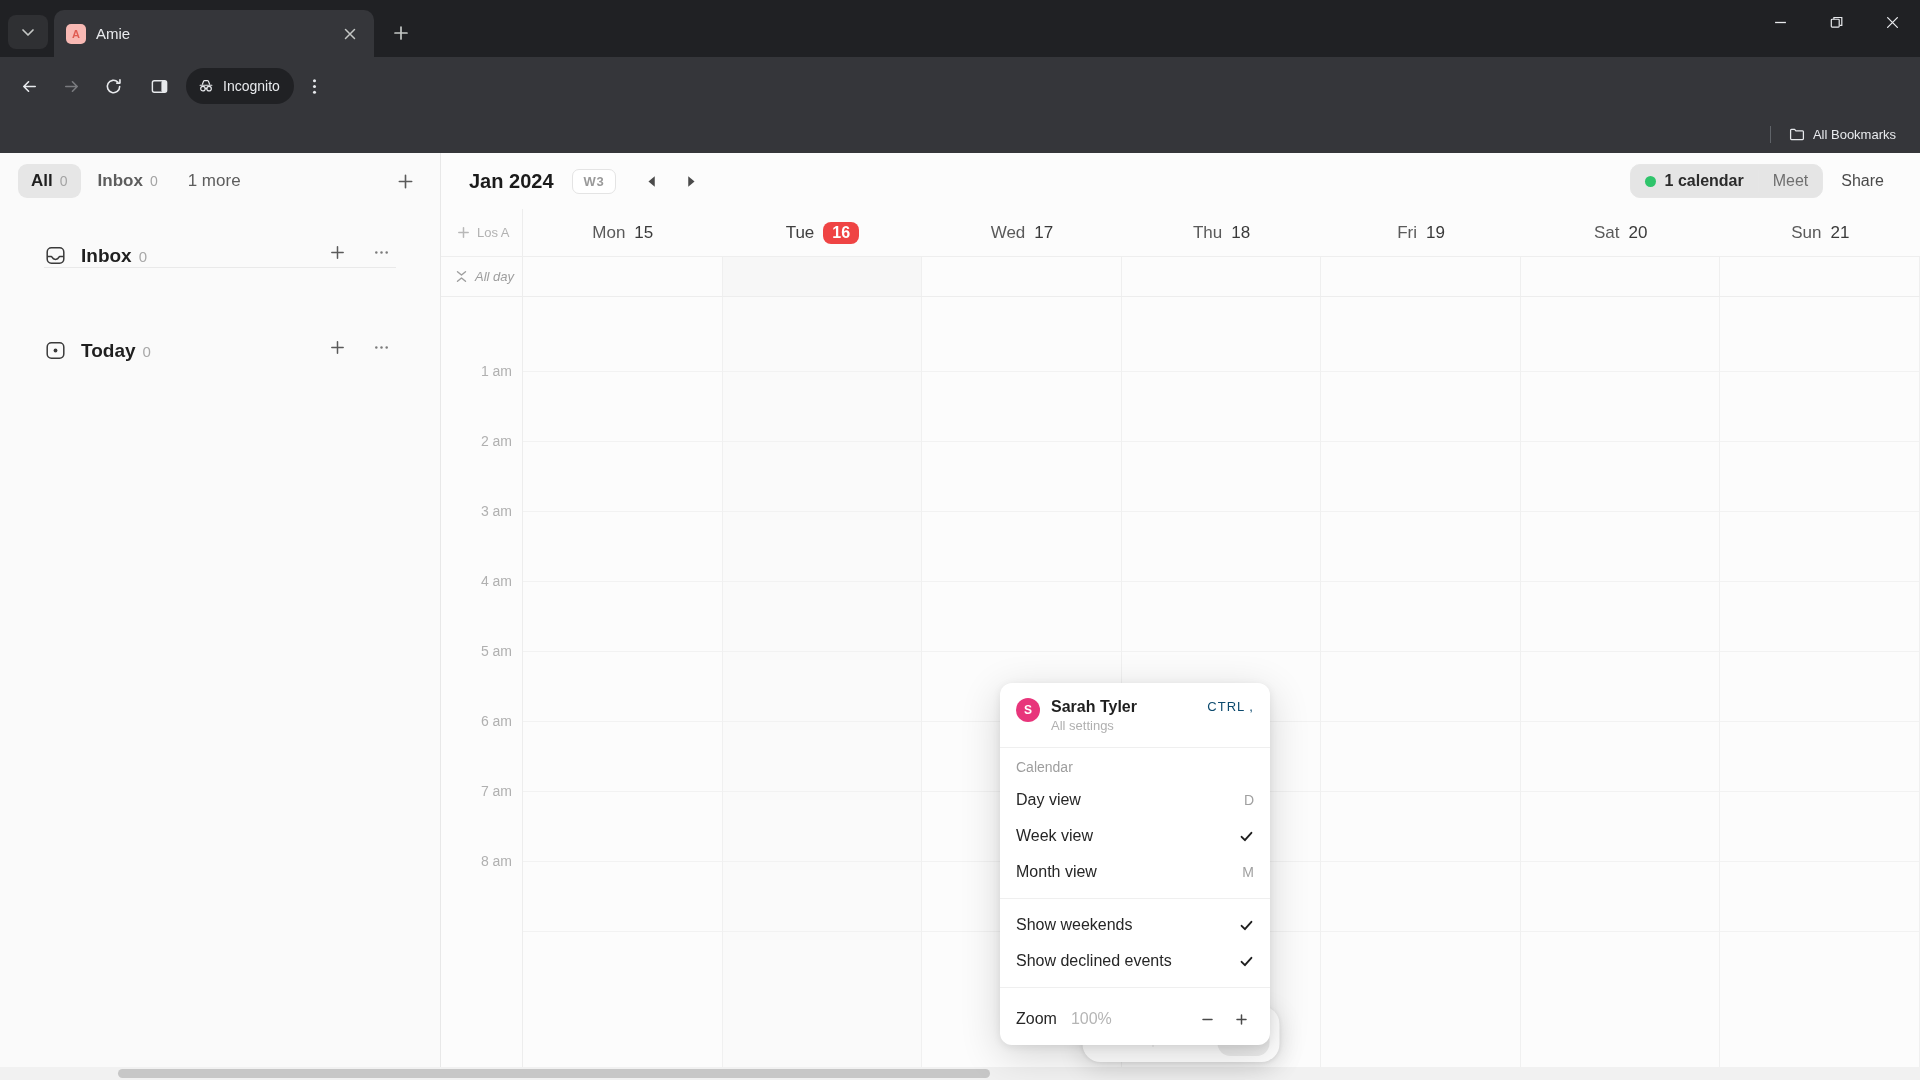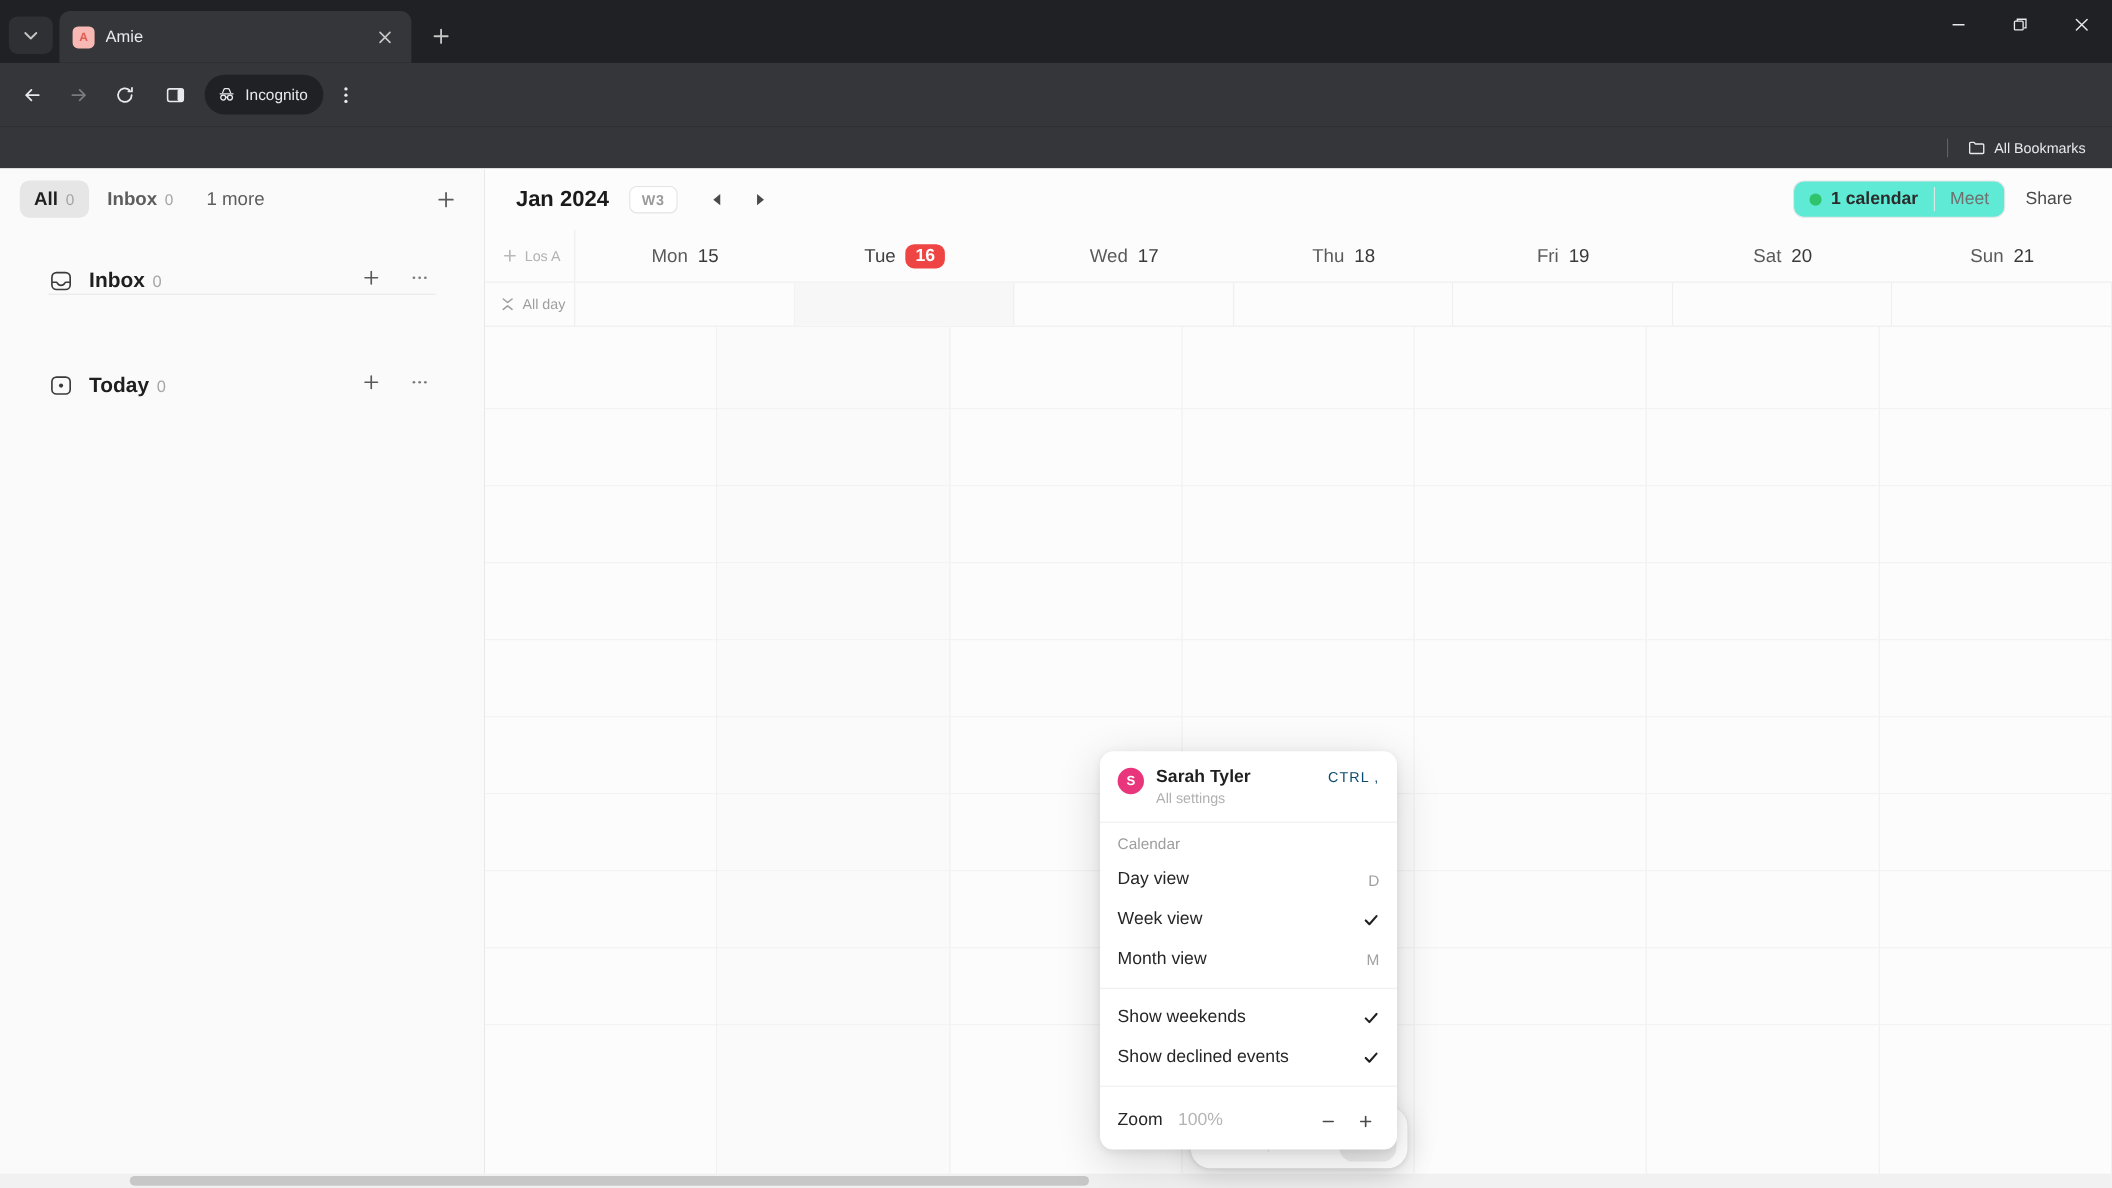--- a/index.html
+++ b/index.html
@@ -112,42 +112,42 @@
   .cal-title { font-size:20px; font-weight:700; color:#1b1b1b; }
   .cal-week-badge {
     margin-left:18px; font-size:13px; font-weight:700; color:#9a9a9a; letter-spacing:0.6px;
     border:1px solid #e4e4e4; border-radius:7px; padding:4px 11px; background:#fff; cursor:pointer;
   }
   .cal-nav { display:flex; align-items:center; gap:10px; margin-left:20px; }
   .cal-nav-btn { width:30px; height:30px; display:flex; align-items:center; justify-content:center; cursor:pointer; border-radius:7px; }
   .cal-nav-btn svg { width:13px; height:13px; }
   .cal-header-spacer { flex:1 1 auto; }
   .cal-header-right { display:flex; align-items:center; gap:4px; }
-  .pill-group { display:flex; align-items:center; border:1px solid #e6e6e6; border-radius:10px; background:#5eead4; overflow:hidden; }
+  .pill-group { display:flex; align-items:center; border:1px solid #e6e6e6; border-radius:10px; background:#e5e5e5; overflow:hidden; }
   .pill-btn { display:flex; align-items:center; gap:9px; padding:7px 14px; cursor:pointer; font-size:16px; color:#2b2b2b; font-weight:600; }
   .pill-btn.muted { color:#6f6f6f; font-weight:500; }
   .pill-sep { width:1px; height:22px; background:#e6e6e6; }
   .dot-green { width:11px; height:11px; border-radius:50%; background:#2fc46b; flex:0 0 auto; }
   .plain-btn { padding:7px 14px; cursor:pointer; font-size:16px; color:#4a4a4a; font-weight:500; border-radius:9px; }
 
   
   .cal-days { height:48px; display:flex; flex:0 0 auto; border-bottom:1px solid #eeeeee; }
   .gutter { width:82px; flex:0 0 82px; display:flex; align-items:center; gap:6px; padding-left:14px; border-right:1px solid #ededed; }
   .gutter-plus { width:16px; height:16px; display:flex; align-items:center; justify-content:center; cursor:pointer; }
   .gutter-plus svg { width:13px; height:13px; }
   .gutter-tz { font-size:13px; color:#b2b2b2; white-space:nowrap; overflow:hidden; }
   .day-col-head { flex:1 1 0; display:flex; align-items:center; justify-content:center; gap:9px; min-width:0; }
   .day-name { font-size:17px; color:#5a5a5a; font-weight:500; }
   .day-num { font-size:17px; color:#3a3a3a; font-weight:500; }
   .day-num.today {
     background:#ef4444; color:#fff; border-radius:8px; padding:2px 9px; font-weight:600; font-size:16px;
   }
 
   
-  .cal-allday { height:40px; display:flex; flex:0 0 auto; border-bottom:1px solid #ededed; }
+  .cal-allday { height:40px; display:flex; flex:0 0 auto; border-bottom:1px solid #ededed;font-style:italic; }
   .allday-gutter { width:82px; flex:0 0 82px; display:flex; align-items:center; gap:7px; padding-left:14px; border-right:1px solid #ededed; }
   .allday-gutter svg { width:13px; height:13px; }
   .allday-label { font-size:13px; color:#9e9e9e; }
   .allday-cell { flex:1 1 0; border-right:1px solid #efefef; min-width:0; }
   .allday-cell.today-col { background:#f7f7f7; }
 
   
   .cal-grid { flex:1 1 auto; display:flex; position:relative; overflow:hidden; }
   .time-gutter { width:82px; flex:0 0 82px; position:relative; border-right:1px solid #ededed; background:#fcfcfc; }
   .time-label {
@@ -471,20 +471,30 @@
         <div class="allday-cell"></div>
         <div class="allday-cell today-col"></div>
         <div class="allday-cell"></div>
         <div class="allday-cell"></div>
         <div class="allday-cell"></div>
         <div class="allday-cell"></div>
         <div class="allday-cell"></div>
       </div>
 
       <div class="cal-grid">
+        <div class="time-gutter">
+          <div class="time-label" style="top:74px;">1 am</div>
+          <div class="time-label" style="top:144px;">2 am</div>
+          <div class="time-label" style="top:214px;">3 am</div>
+          <div class="time-label" style="top:284px;">4 am</div>
+          <div class="time-label" style="top:354px;">5 am</div>
+          <div class="time-label" style="top:424px;">6 am</div>
+          <div class="time-label" style="top:494px;">7 am</div>
+          <div class="time-label" style="top:564px;">8 am</div>
+        </div>
         <div class="day-cols">
           <div class="day-col">
             <div class="hour-line" style="top:74px;"></div>
             <div class="hour-line" style="top:144px;"></div>
             <div class="hour-line" style="top:214px;"></div>
             <div class="hour-line" style="top:284px;"></div>
             <div class="hour-line" style="top:354px;"></div>
             <div class="hour-line" style="top:424px;"></div>
             <div class="hour-line" style="top:494px;"></div>
             <div class="hour-line" style="top:564px;"></div>

